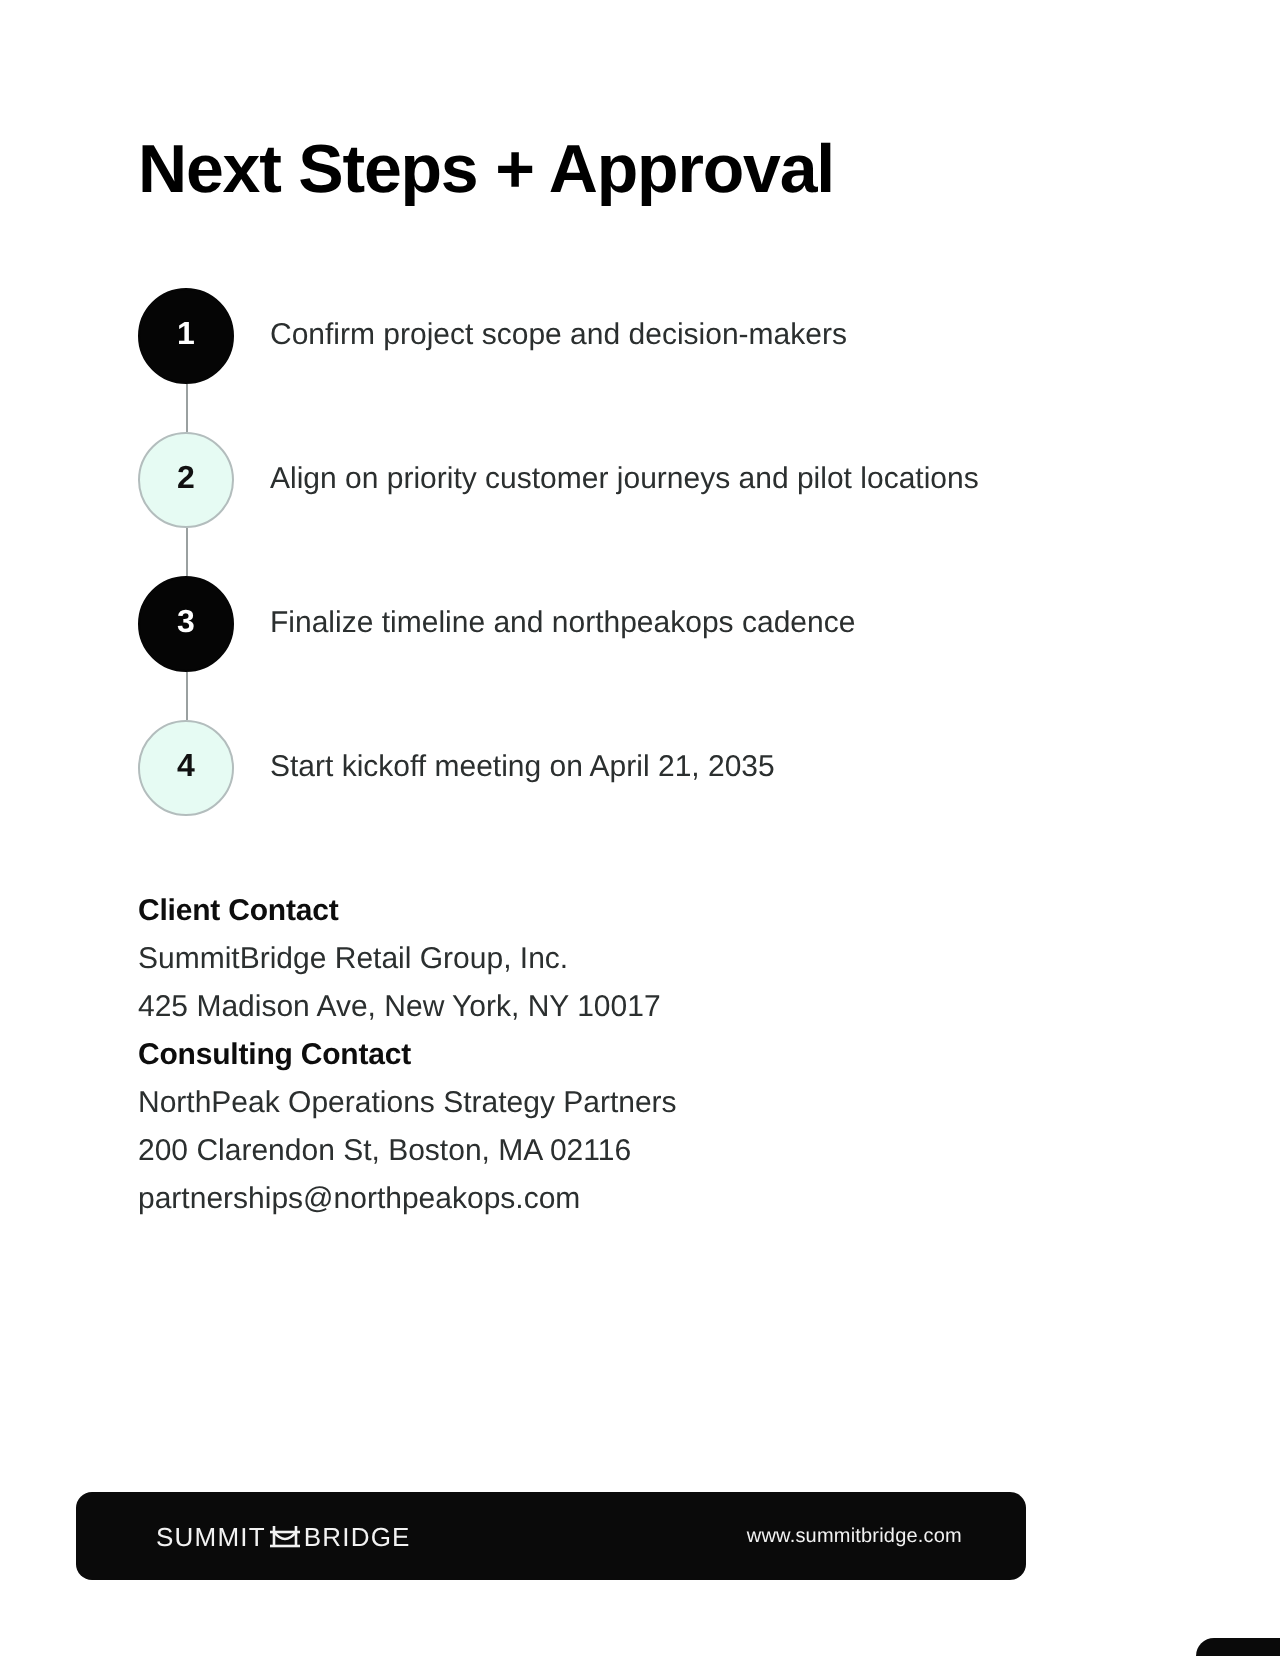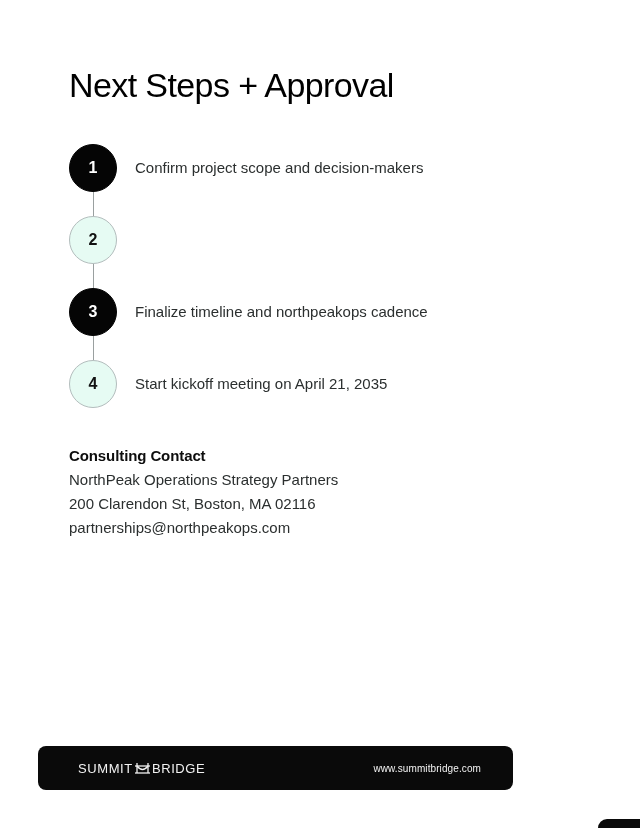--- a/index.html
+++ b/index.html
@@ -23,21 +23,21 @@
     background:#ffffff;
   }
 
   
   .page-title {
     position:absolute;
     left:69px;
     top:64px;
     font-size:34px;
     line-height:42px;
-    font-weight:normal;
+    font-weight:bold;
     letter-spacing:-0.6px;
     color:#000000;
     white-space:nowrap;
   }
 
   
   .steps {
     position:absolute;
     left:69px;
     top:144px;
@@ -99,21 +99,21 @@
   }
 
   
   .contacts {
     position:absolute;
     left:69px;
     top:444px;
     width:480px;
   }
 
-  .contact-block + .contact-block { margin-top:22px; }
+  .contact-block + .contact-block { }
 
   .contact-heading {
     font-size:15px;
     line-height:24px;
     font-weight:bold;
     color:#0d0d0d;
     letter-spacing:-0.1px;
   }
 
   .contact-line {
@@ -190,20 +190,21 @@
       </div>
       <div class="step-connector"></div>
       <div class="step-text">Confirm project scope and decision-makers</div>
     </div>
 
     <div class="step-row">
       <div class="step-badge mint">
         <span>2</span>
       </div>
       <div class="step-connector"></div>
+      <div class="step-text">Align on priority customer journeys and pilot locations</div>
     </div>
 
     <div class="step-row">
       <div class="step-badge dark">
         <span>3</span>
       </div>
       <div class="step-connector"></div>
       <div class="step-text">Finalize timeline and northpeakops cadence</div>
     </div>
 
@@ -211,20 +212,25 @@
       <div class="step-badge mint">
         <span>4</span>
       </div>
       <div class="step-text">Start kickoff meeting on April 21, 2035</div>
     </div>
 
   </div>
 
   <div class="contacts">
 
+    <div class="contact-block">
+      <div class="contact-heading">Client Contact</div>
+      <div class="contact-line">SummitBridge Retail Group, Inc.</div>
+      <div class="contact-line">425 Madison Ave, New York, NY 10017</div>
+    </div>
 
     <div class="contact-block">
       <div class="contact-heading">Consulting Contact</div>
       <div class="contact-line">NorthPeak Operations Strategy Partners</div>
       <div class="contact-line">200 Clarendon St, Boston, MA 02116</div>
       <div class="contact-line">partnerships@northpeakops.com</div>
     </div>
 
   </div>
 

